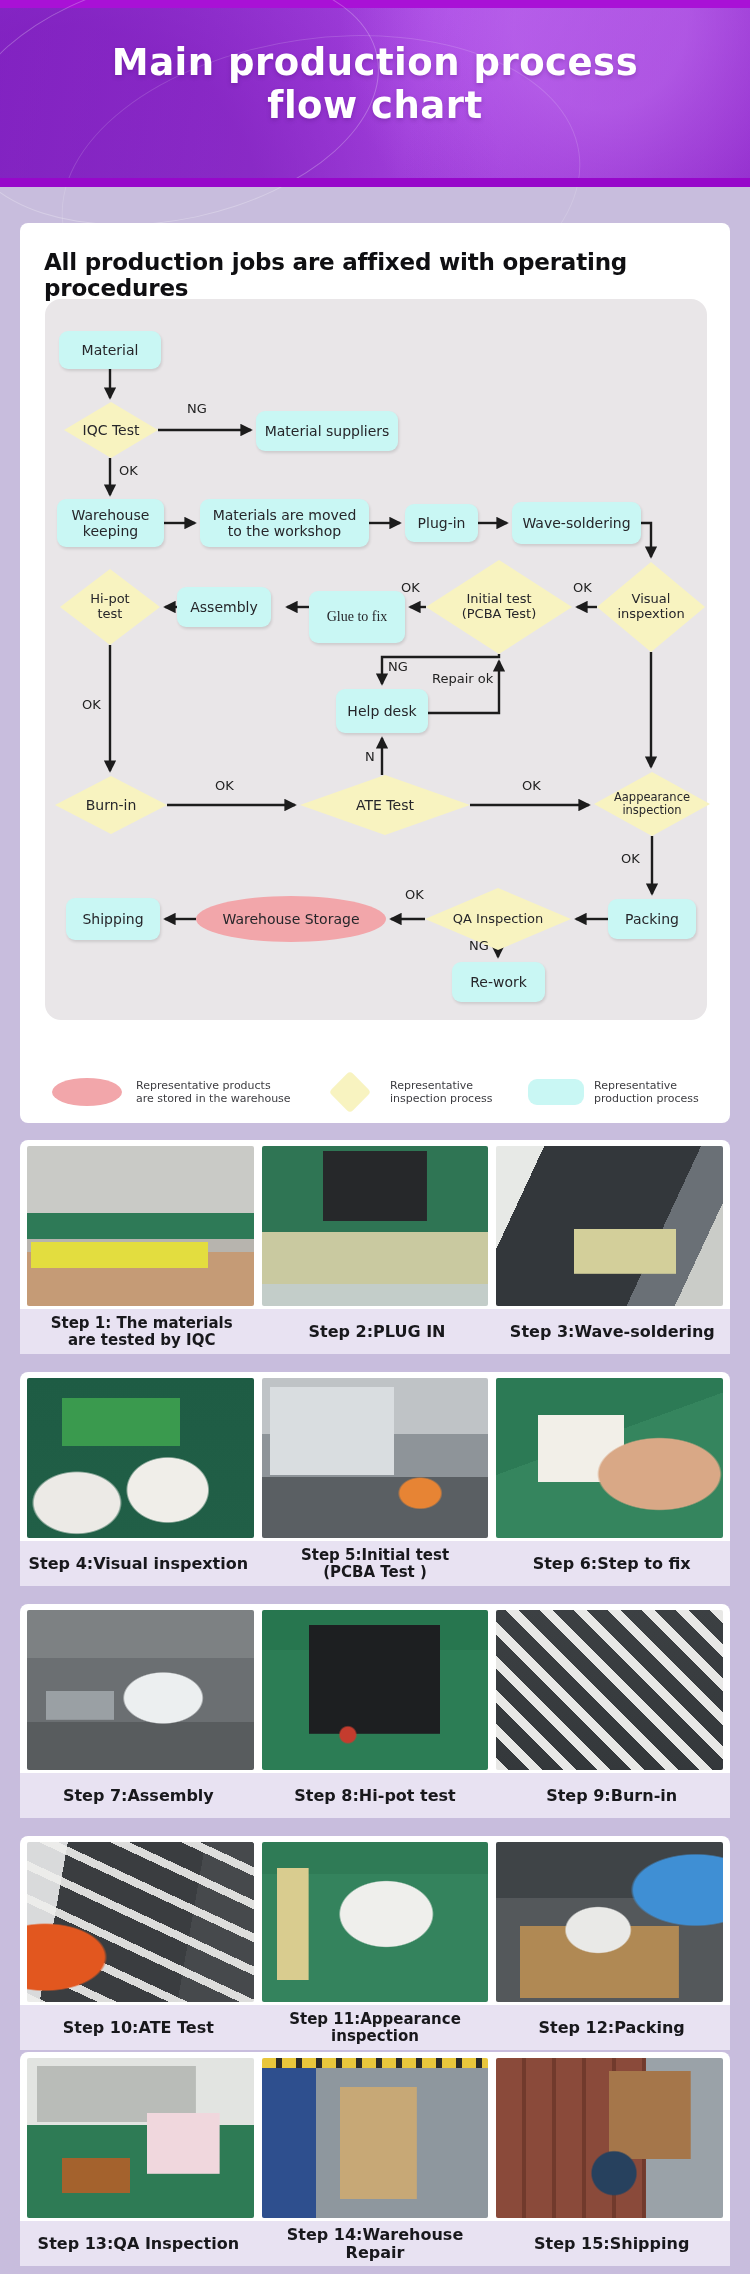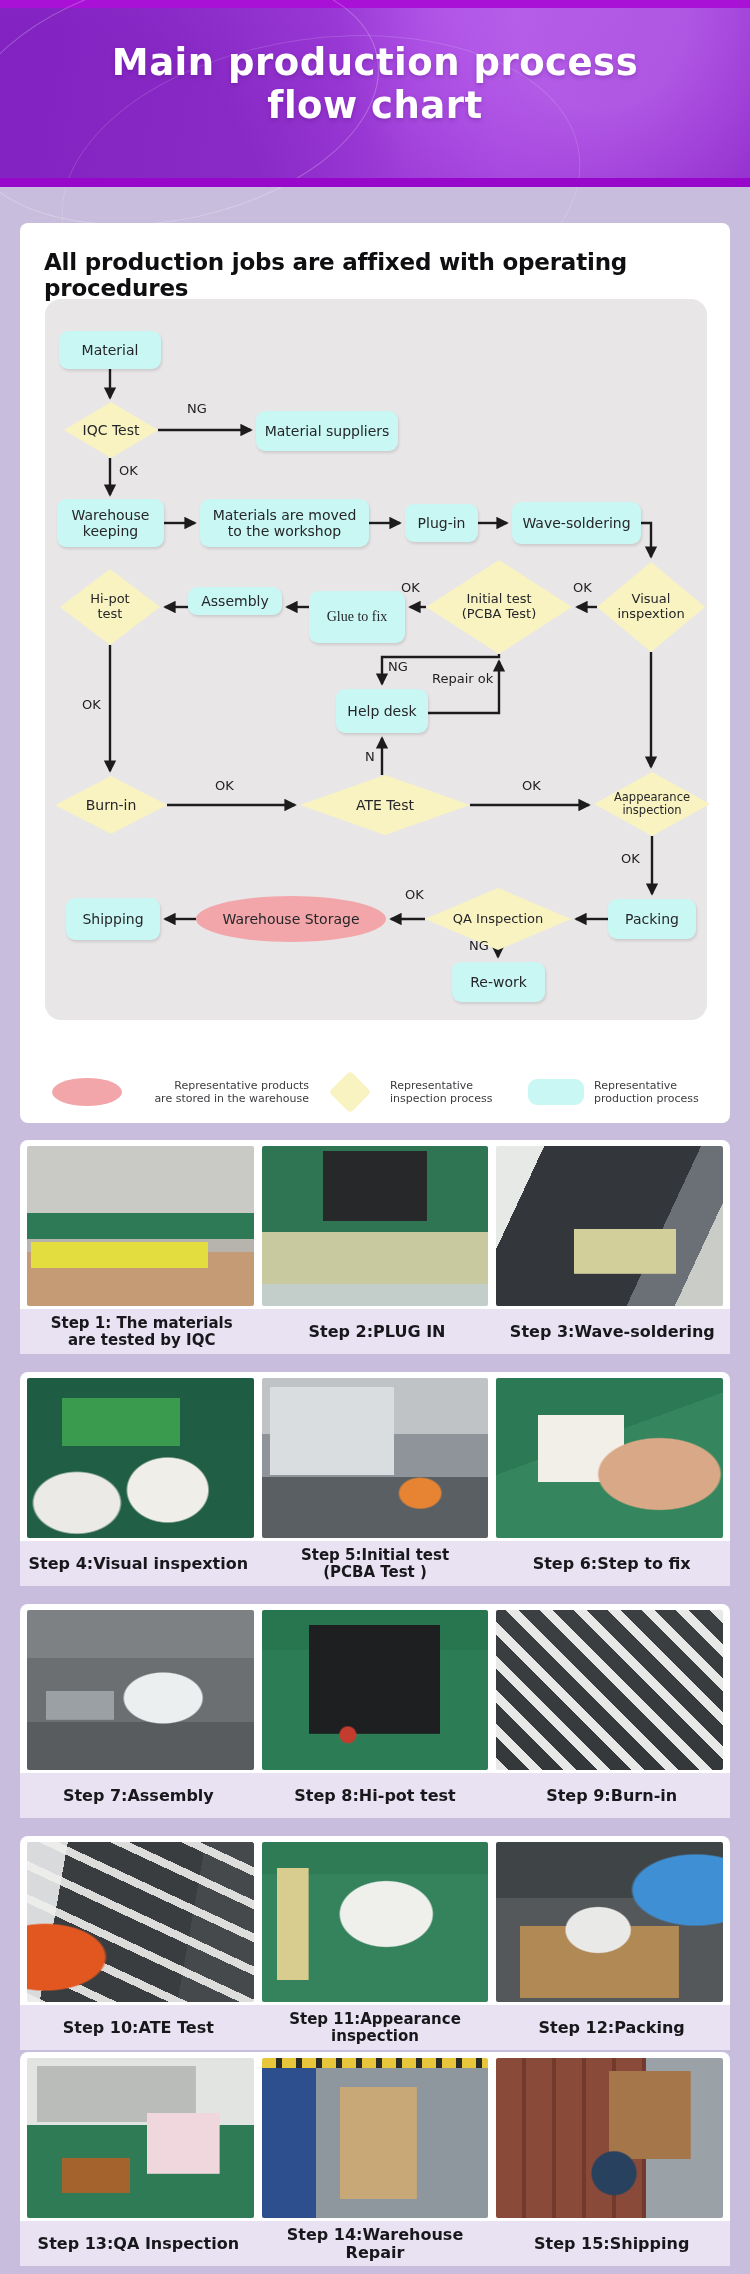--- a/index.html
+++ b/index.html
@@ -154,21 +154,21 @@
 keeping</div>
       <div class="node nbox" style="left:155px;top:200px;width:169px;height:48px;">Materials are moved
 to the workshop</div>
       <div class="node nbox" style="left:360px;top:205px;width:73px;height:38px;">Plug-in</div>
       <div class="node nbox" style="left:467px;top:203px;width:129px;height:42px;text-align:center;">Wave-soldering</div>
       <div class="node ndia" style="left:552px;top:263px;width:108px;height:90px;font-size:13px;">Visual
 inspextion</div>
       <div class="node ndia" style="left:381px;top:261px;width:146px;height:94px;font-size:13px;">Initial test
 (PCBA Test)</div>
       <div class="node nbox" style="left:264px;top:292px;width:96px;height:52px;font-family:Liberation Serif, serif;">Glue to fix</div>
-      <div class="node nbox" style="left:143px;top:288px;width:94px;height:28px;">Assembly</div>
+      <div class="node nbox" style="left:132px;top:288px;width:94px;height:40px;">Assembly</div>
       <div class="node ndia" style="left:15px;top:270px;width:100px;height:76px;font-size:13px;">Hi-pot
 test</div>
       <div class="node nbox" style="left:291px;top:390px;width:92px;height:44px;">Help desk</div>
       <div class="node ndia" style="left:10px;top:477px;width:112px;height:58px;">Burn-in</div>
       <div class="node ndia" style="left:255px;top:476px;width:170px;height:60px;">ATE Test</div>
       <div class="node ndia" style="left:549px;top:473px;width:116px;height:64px;font-size:11.5px;">Aappearance
 inspection</div>
       <div class="node nbox" style="left:563px;top:600px;width:88px;height:40px;">Packing</div>
       <div class="node ndia" style="left:380px;top:589px;width:146px;height:62px;font-size:13px;">QA Inspection</div>
       <div class="node nell" style="left:151px;top:597px;width:190px;height:46px;">Warehouse Storage</div>
@@ -184,21 +184,21 @@
       <div class="elabel" style="left:387px;top:372px;">Repair ok</div>
       <div class="elabel" style="left:320px;top:450px;">N</div>
       <div class="elabel" style="left:170px;top:479px;">OK</div>
       <div class="elabel" style="left:477px;top:479px;">OK</div>
       <div class="elabel" style="left:576px;top:552px;">OK</div>
       <div class="elabel" style="left:360px;top:588px;">OK</div>
       <div class="elabel" style="left:424px;top:639px;">NG</div>
     </div>
 
     <div class="legend-item lg-ellipse" style="left:32px;top:855px;"></div>
-    <div class="legend-text" style="left:104px;top:856px;width:185px;text-align:right;">Representative products
+    <div class="legend-text" style="left:116px;top:856px;width:185px;">Representative products
 are stored in the warehouse</div>
     <div class="legend-item lg-diamond" style="left:315px;top:854px;"></div>
     <div class="legend-text" style="left:370px;top:856px;width:130px;">Representative
 inspection process</div>
     <div class="legend-item lg-rect" style="left:508px;top:856px;"></div>
     <div class="legend-text" style="left:574px;top:856px;width:130px;">Representative
 production process</div>
   </div>
 
   <div class="card steprow" style="top:1140px;">

